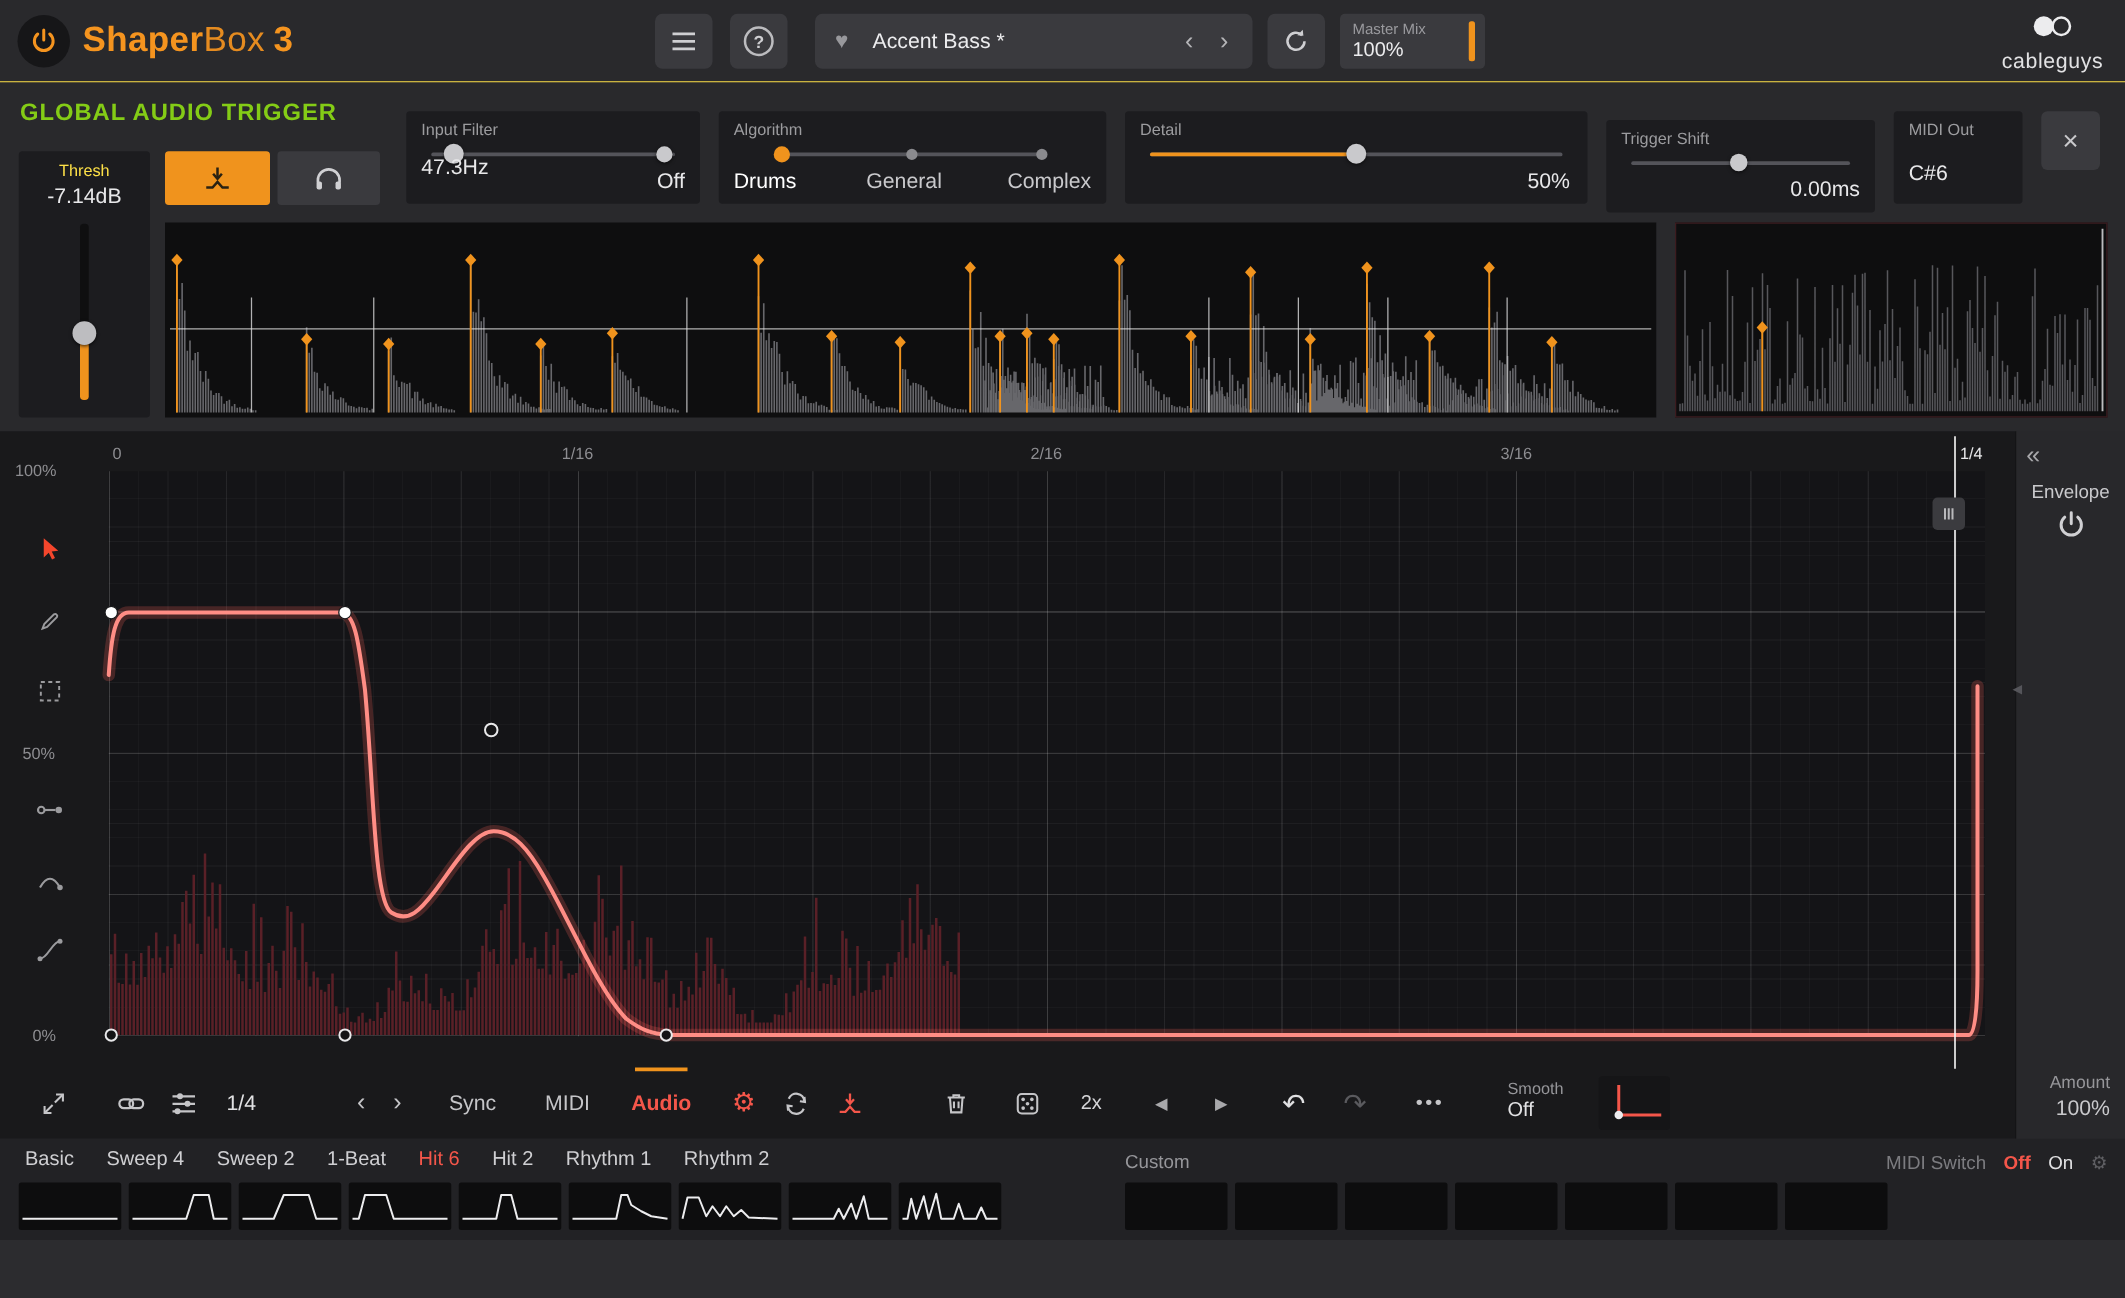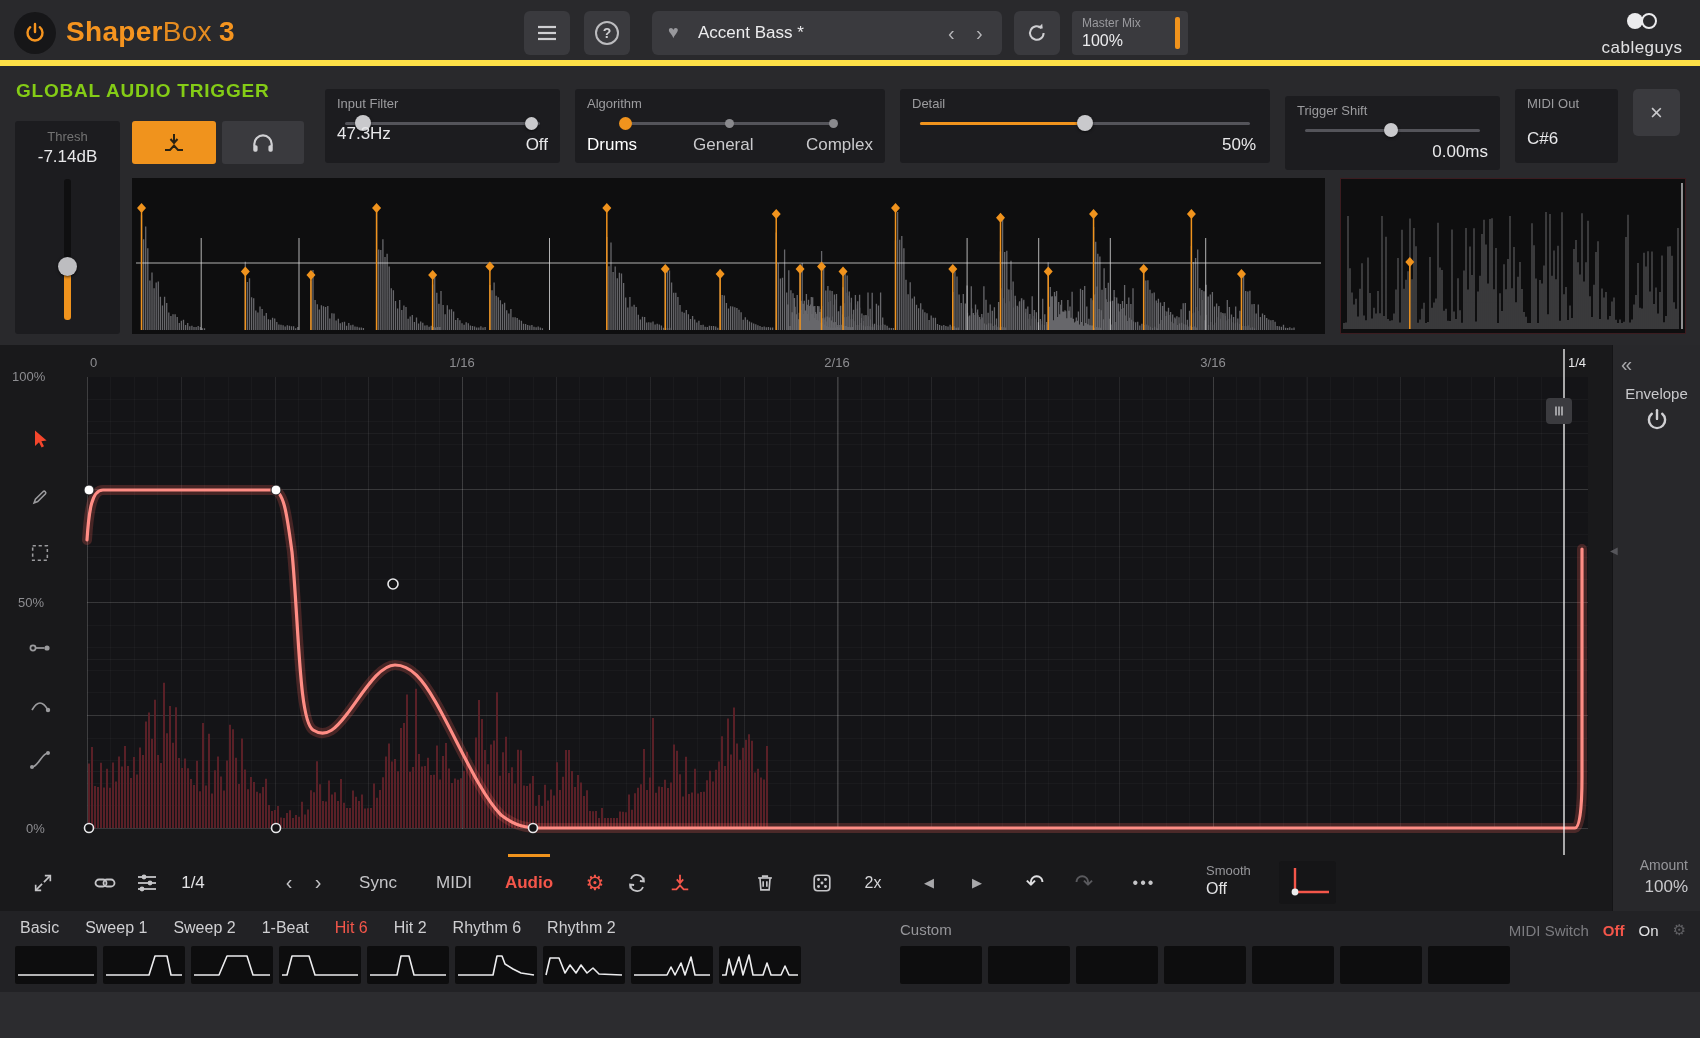--- a/index.html
+++ b/index.html
@@ -1,20 +1,20 @@
 <!DOCTYPE html>
 <html><head>
 <meta charset="utf-8">
 <style>
   * { margin:0; padding:0; box-sizing:border-box; }
   body { background:#2c2c2f; font-family:"Liberation Sans", sans-serif; -webkit-font-smoothing:antialiased; }
   .app { position:relative; width:1700px; height:1038px; background:#2c2c2f; overflow:hidden; color:#d6d6d8; }
 
   
-  .topbar { position:absolute; left:0; top:0; width:1700px; height:66px; background:#29292c; border-bottom:6px solid #fde047; }
+  .topbar { position:absolute; left:0; top:0; width:1700px; height:66px; background:#29292c; border-bottom:1px solid #fde047; }
   .power-btn { position:absolute; left:14px; top:12px; width:42px; height:42px; border-radius:50%; background:#161618; display:flex; align-items:center; justify-content:center; }
   .brand { position:absolute; left:66px; top:16px; font-size:28px; color:#f5941f; letter-spacing:.3px; }
   .brand .b1 { font-weight:800; }
   .brand .b2 { font-weight:400; opacity:.92; }
   .brand .b3 { font-weight:800; margin-left:7px; }
   .sq-btn { position:absolute; top:11px; width:46px; height:44px; background:#3a3a3e; border-radius:6px; display:flex; align-items:center; justify-content:center; color:#cfcfd2; }
   .help-circle { width:24px; height:24px; border:2px solid #bcbcbf; border-radius:50%; display:flex; align-items:center; justify-content:center; font-size:14px; font-weight:700; color:#cfcfd2; }
   .preset-bar { position:absolute; left:652px; top:11px; width:350px; height:44px; background:#3a3a3e; border-radius:6px; }
   .preset-bar .heart { position:absolute; left:16px; top:11px; font-size:18px; color:#98989c; }
   .preset-bar .pname { position:absolute; left:46px; top:0; line-height:44px; font-size:17px; color:#ececee; }
@@ -146,21 +146,21 @@
         <circle cx="27" cy="11" r="7" fill="none" stroke="#ececee" stroke-width="2"></circle>
       </svg>
       <div class="cg-text">cableguys</div>
     </div>
   </header>
 
   <section class="trigsec">
     <div class="trig-title">GLOBAL AUDIO TRIGGER</div>
 
     <div class="panel thresh-panel">
-      <div style="position:absolute;left:0;top:8px;width:100%;text-align:center;font-size:13px;color:#737373;">Thresh</div>
+      <div style="position:absolute;left:0;top:8px;width:100%;text-align:center;font-size:13px;color:#fde047;">Thresh</div>
       <div style="position:absolute;left:0;top:26px;width:100%;text-align:center;" class="pv">-7.14dB</div>
       <div class="vtrack"></div>
       <div class="vfill"></div>
       <div class="vknob"></div>
     </div>
 
     <div class="mode-btn" style="left:132px;width:84px;background:#f0931d;">
       <svg width="24" height="24" viewBox="0 0 24 24">
         <g fill="none" stroke="#2a2212" stroke-width="2">
           <path d="M12 3v8"></path>
@@ -466,26 +466,26 @@
       </svg>
     </div>
     <span class="rp-handle">◀</span>
     <div class="rp-amount-label">Amount</div>
     <div class="rp-amount-value">100%</div>
   </aside>
 
   <section class="presets">
     <div id="tabs-row">
         <div class="wavetab">Basic</div>
-        <div class="wavetab">Sweep 1</div>
+        <div class="wavetab">Sweep 4</div>
         <div class="wavetab">Sweep 2</div>
         <div class="wavetab">1-Beat</div>
         <div class="wavetab active">Hit 6</div>
         <div class="wavetab">Hit 2</div>
-        <div class="wavetab">Rhythm 6</div>
+        <div class="wavetab">Rhythm 1</div>
         <div class="wavetab">Rhythm 2</div>
       </div>
     <div id="thumbs-row">
         <div class="thumb"><svg width="82" height="38">
             <polyline points="3,29 79,29" fill="none" stroke="#ececee" stroke-width="1.6" stroke-linejoin="round"></polyline>
           </svg></div>
         <div class="thumb"><svg width="82" height="38">
             <polyline points="3,29 46,29 52,10 64,10 68,29 79,29" fill="none" stroke="#ececee" stroke-width="1.6" stroke-linejoin="round"></polyline>
           </svg></div>
         <div class="thumb"><svg width="82" height="38">

